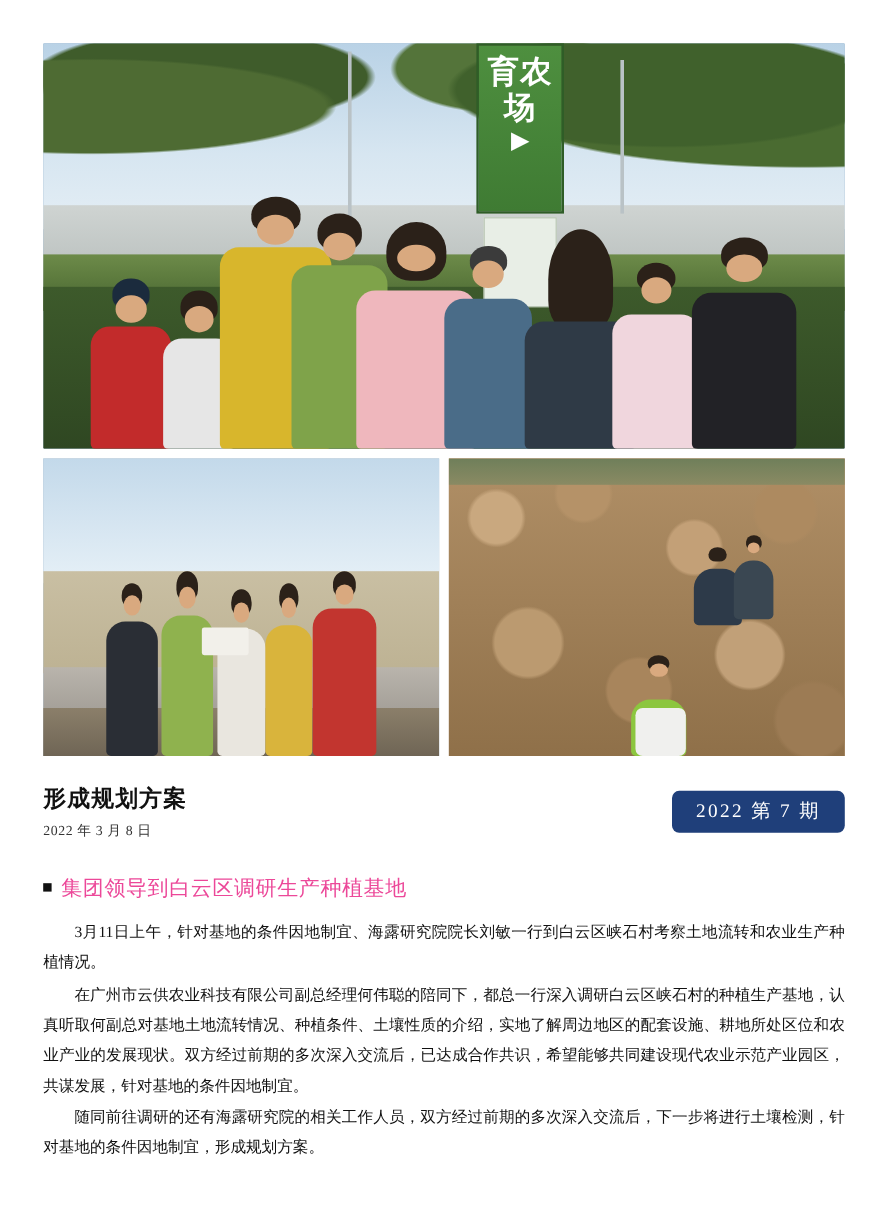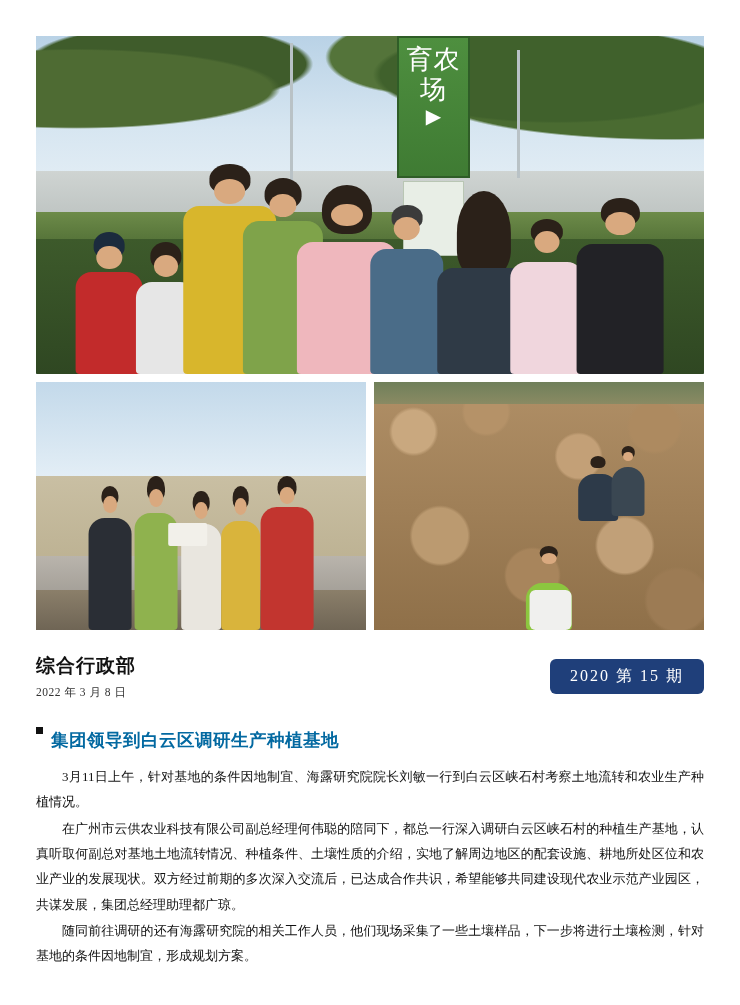--- a/index.html
+++ b/index.html
@@ -93,21 +93,21 @@
     border: 2px solid #2f5d27;
     box-sizing: border-box;
   }
   .sign .sign-text {
     color: #fff;
     font-size: 26px;
     line-height: 30px;
     text-align: center;
     padding-top: 6px;
     font-family: "Liberation Sans", sans-serif;
-    font-weight: normal;
+    font-weight: bold;
     letter-spacing: 1px;
   }
   .sign .sign-arrow {
     color: #fff;
     font-size: 20px;
     text-align: center;
   }
   .board {
     position: absolute;
     left: 55%; top: 43%; width: 9%; height: 22%;
@@ -218,24 +218,25 @@
     font-family: "Liberation Serif", serif;
     white-space: nowrap;
   }
 
   
   .article {
     margin-top: 26px;
   }
   .headline {
     display: flex;
+    align-items: center;
     gap: 8px;
     font-size: 17.5px;
-    font-weight: bold;
-    color: #0369a1;
+    font-weight: normal;
+    color: #ec4899;
     letter-spacing: 0.5px;
   }
   .bullet {
     display: inline-block;
     width: 7px;
     height: 7px;
     background: #111;
     position: relative;
     top: -1px;
   }
@@ -375,31 +376,31 @@
       <div class="person" style="left:72%;width:10%;height:28%;bottom:46%;">
         <div class="hair" style="width:38%;height:16%;top:0;"></div>
         <div class="head" style="width:30%;height:13%;top:8%;"></div>
         <div class="body" style="width:100%;height:70%;background:#3a4752;"></div>
       </div>
     </div>
   </div>
 
   <div class="meta">
     <div class="meta-left">
-      <div class="dept">综合行政部</div>
+      <div class="dept">形成规划方案</div>
       <div class="date">2022 年 3 月 8 日</div>
     </div>
-    <div class="issue-badge">2020 第 15 期</div>
+    <div class="issue-badge">2022 第 7 期</div>
   </div>
 
   <div class="article">
     <div class="headline">
       <span class="bullet"></span>
       <span>集团领导到白云区调研生产种植基地</span>
     </div>
     <div class="body-text">
       <p>3月11日上午，针对基地的条件因地制宜、海露研究院院长刘敏一行到白云区峡石村考察土地流转和农业生产种植情况。</p>
-      <p>在广州市云供农业科技有限公司副总经理何伟聪的陪同下，都总一行深入调研白云区峡石村的种植生产基地，认真听取何副总对基地土地流转情况、种植条件、土壤性质的介绍，实地了解周边地区的配套设施、耕地所处区位和农业产业的发展现状。双方经过前期的多次深入交流后，已达成合作共识，希望能够共同建设现代农业示范产业园区，共谋发展，集团总经理助理都广琼。</p>
-      <p>随同前往调研的还有海露研究院的相关工作人员，他们现场采集了一些土壤样品，下一步将进行土壤检测，针对基地的条件因地制宜，形成规划方案。</p>
+      <p>在广州市云供农业科技有限公司副总经理何伟聪的陪同下，都总一行深入调研白云区峡石村的种植生产基地，认真听取何副总对基地土地流转情况、种植条件、土壤性质的介绍，实地了解周边地区的配套设施、耕地所处区位和农业产业的发展现状。双方经过前期的多次深入交流后，已达成合作共识，希望能够共同建设现代农业示范产业园区，共谋发展，针对基地的条件因地制宜。</p>
+      <p>随同前往调研的还有海露研究院的相关工作人员，双方经过前期的多次深入交流后，下一步将进行土壤检测，针对基地的条件因地制宜，形成规划方案。</p>
     </div>
   </div>
 
 </div>
 
 </body></html>

